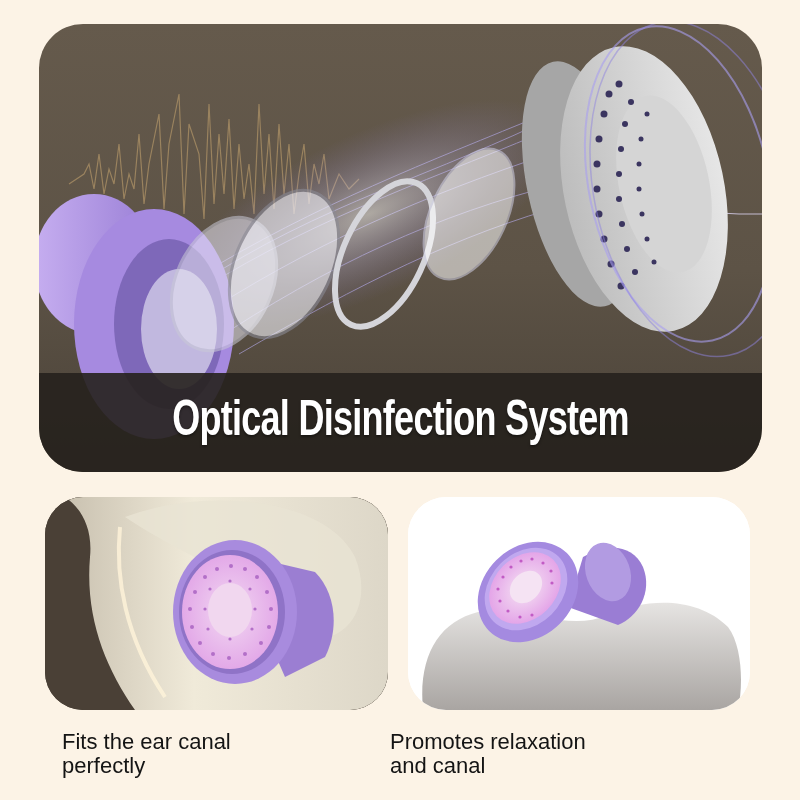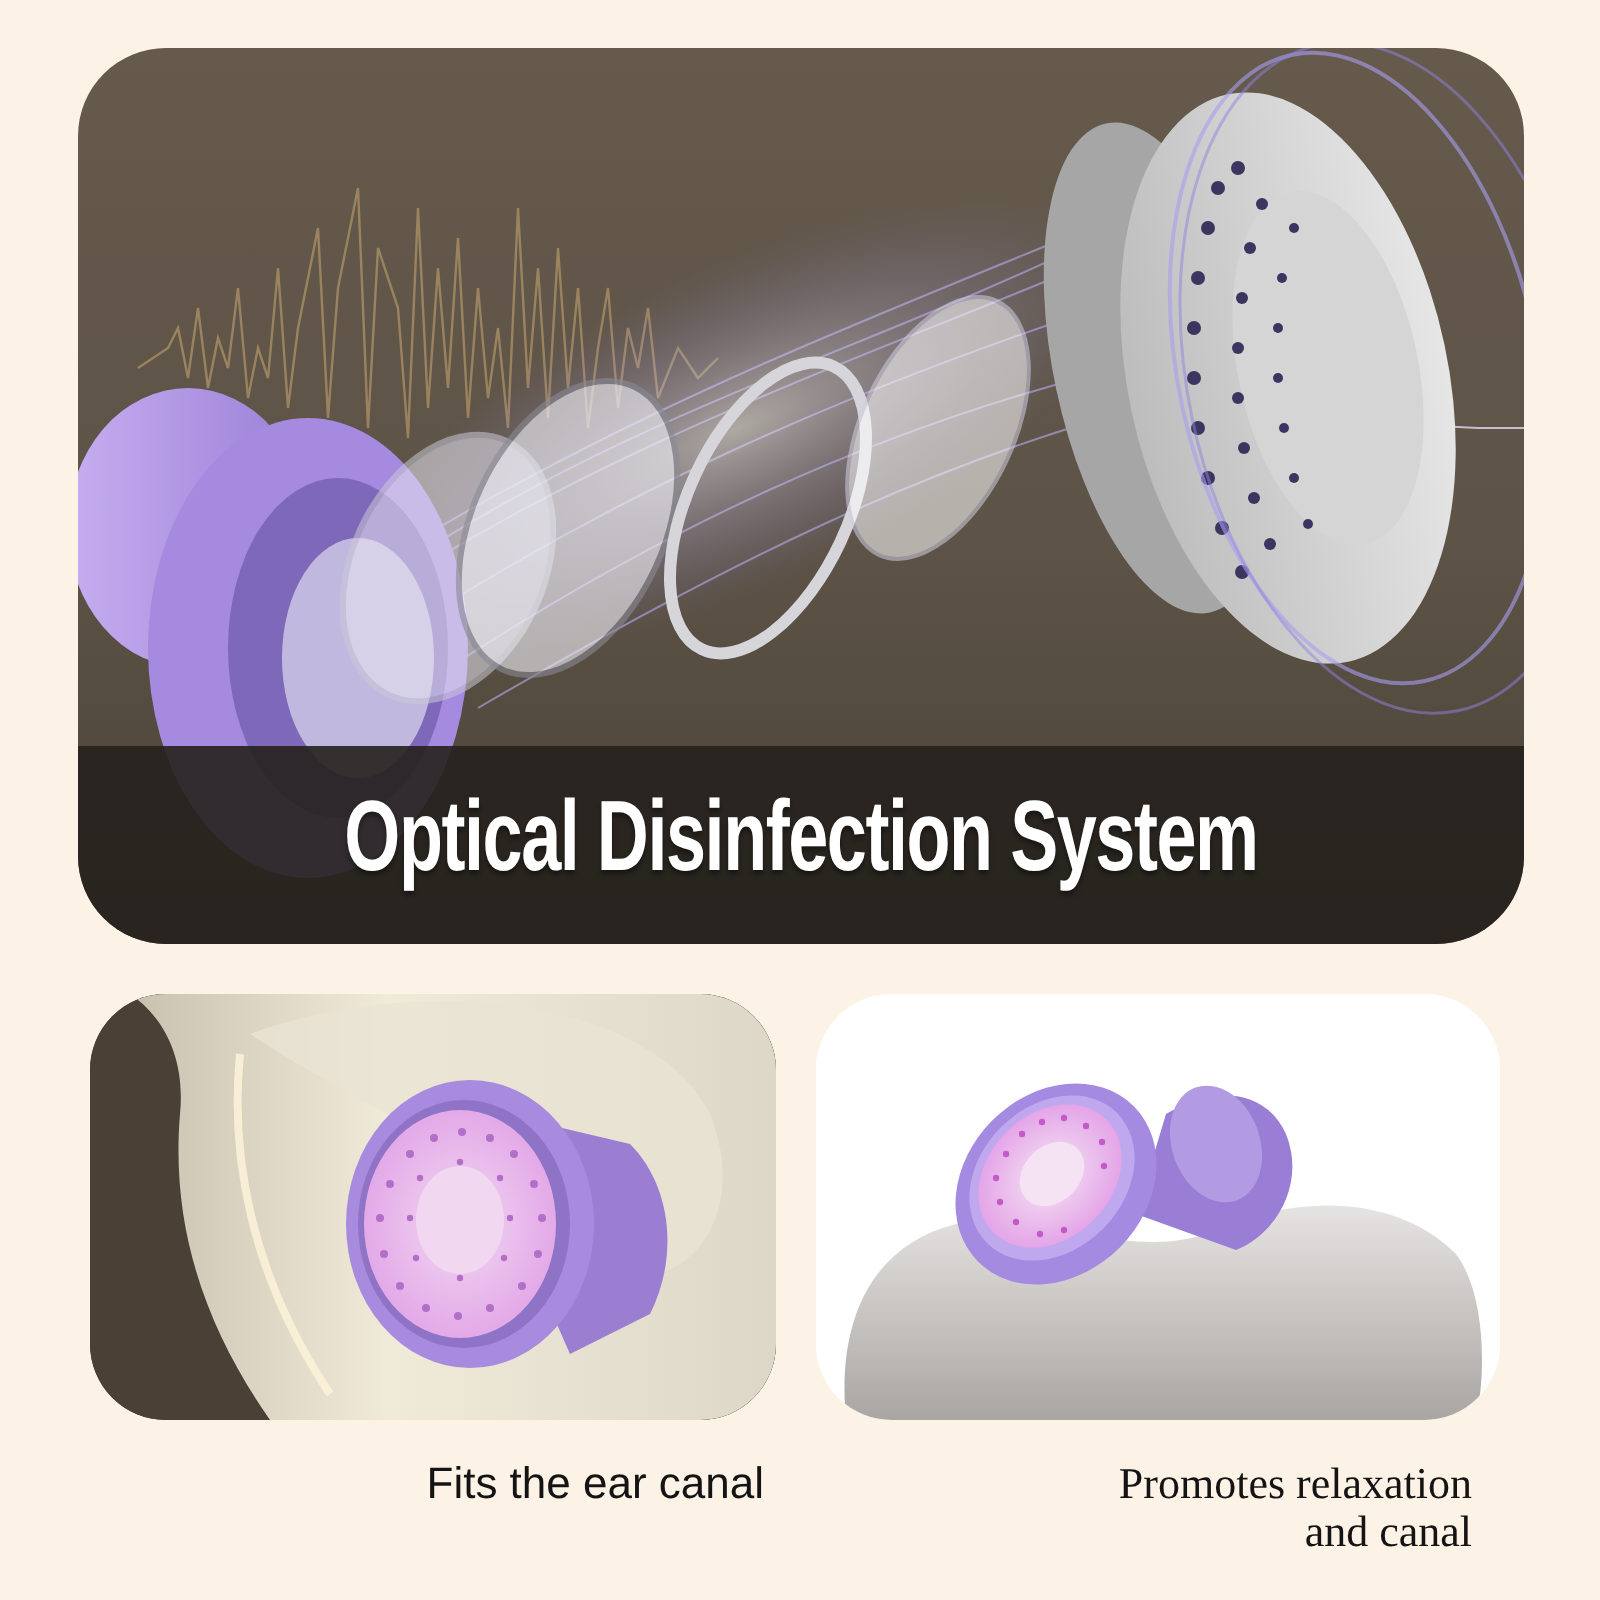--- a/index.html
+++ b/index.html
@@ -4,23 +4,23 @@
 <style>
   html,body{margin:0;padding:0;}
   body{width:800px;height:800px;background:#fcf3e6;position:relative;overflow:hidden;font-family:"Liberation Sans",sans-serif;}
   .panel{position:absolute;overflow:hidden;}
   #hero{left:39px;top:24px;width:723px;height:448px;border-radius:44px;background:linear-gradient(180deg,#655a4c 0%,#5d5346 55%,#4a4238 100%);}
   #hero svg{position:absolute;left:0;top:0;}
   .caption-band{position:absolute;left:0;right:0;top:349px;bottom:0;background:rgba(38,33,29,0.9);}
   .hero-title{position:absolute;left:0;right:0;top:365px;text-align:center;color:#ffffff;font-family:"Liberation Sans",sans-serif;font-weight:bold;font-size:50px;letter-spacing:-1px;transform:scaleX(0.72);transform-origin:center;white-space:nowrap;text-shadow:0 2px 3px rgba(0,0,0,0.4);}
   #left-photo{left:45px;top:497px;width:343px;height:213px;border-radius:38px;background:#3c342c;}
   #right-photo{left:408px;top:497px;width:342px;height:213px;border-radius:38px;background:#ffffff;}
-  .caption{position:absolute;top:730px;text-align:right;color:#141414;font-family:"Liberation Sans",sans-serif;font-size:22px;line-height:24px;width:320px;}
+  .caption{position:absolute;top:730px;text-align:left;color:#141414;font-family:"Liberation Sans",sans-serif;font-size:22px;line-height:24px;width:320px;}
   #cap-left{left:62px;}
-  #cap-right{left:416px;font-family:Liberation Serif, serif;}
+  #cap-right{left:390px;}
 </style>
 </head>
 <body>
 
 <div class="panel" id="hero">
   <svg width="723" height="448" viewBox="0 0 723 448">
     <defs>
       <radialGradient id="glow" cx="50%" cy="50%" r="50%">
         <stop offset="0" stop-color="#ffffff" stop-opacity="0.9"></stop>
         <stop offset="1" stop-color="#8e7fe0" stop-opacity="0"></stop>
@@ -185,18 +185,19 @@
         <circle cx="112" cy="120" r="1.6"></circle>
         <circle cx="124" cy="118" r="1.6"></circle>
         <circle cx="144" cy="86" r="1.6"></circle>
     </g>
     <ellipse cx="118" cy="90" rx="14" ry="18" fill="#f5e3f3" transform="rotate(45 118 90)"></ellipse>
   </svg>
 </div>
 
 <div class="caption" id="cap-left">
   <div>Fits the ear canal</div>
+  <div>perfectly</div>
 </div>
 
 <div class="caption" id="cap-right">
   <div>Promotes relaxation</div>
   <div>and canal</div>
 </div>
 
 </body></html>

